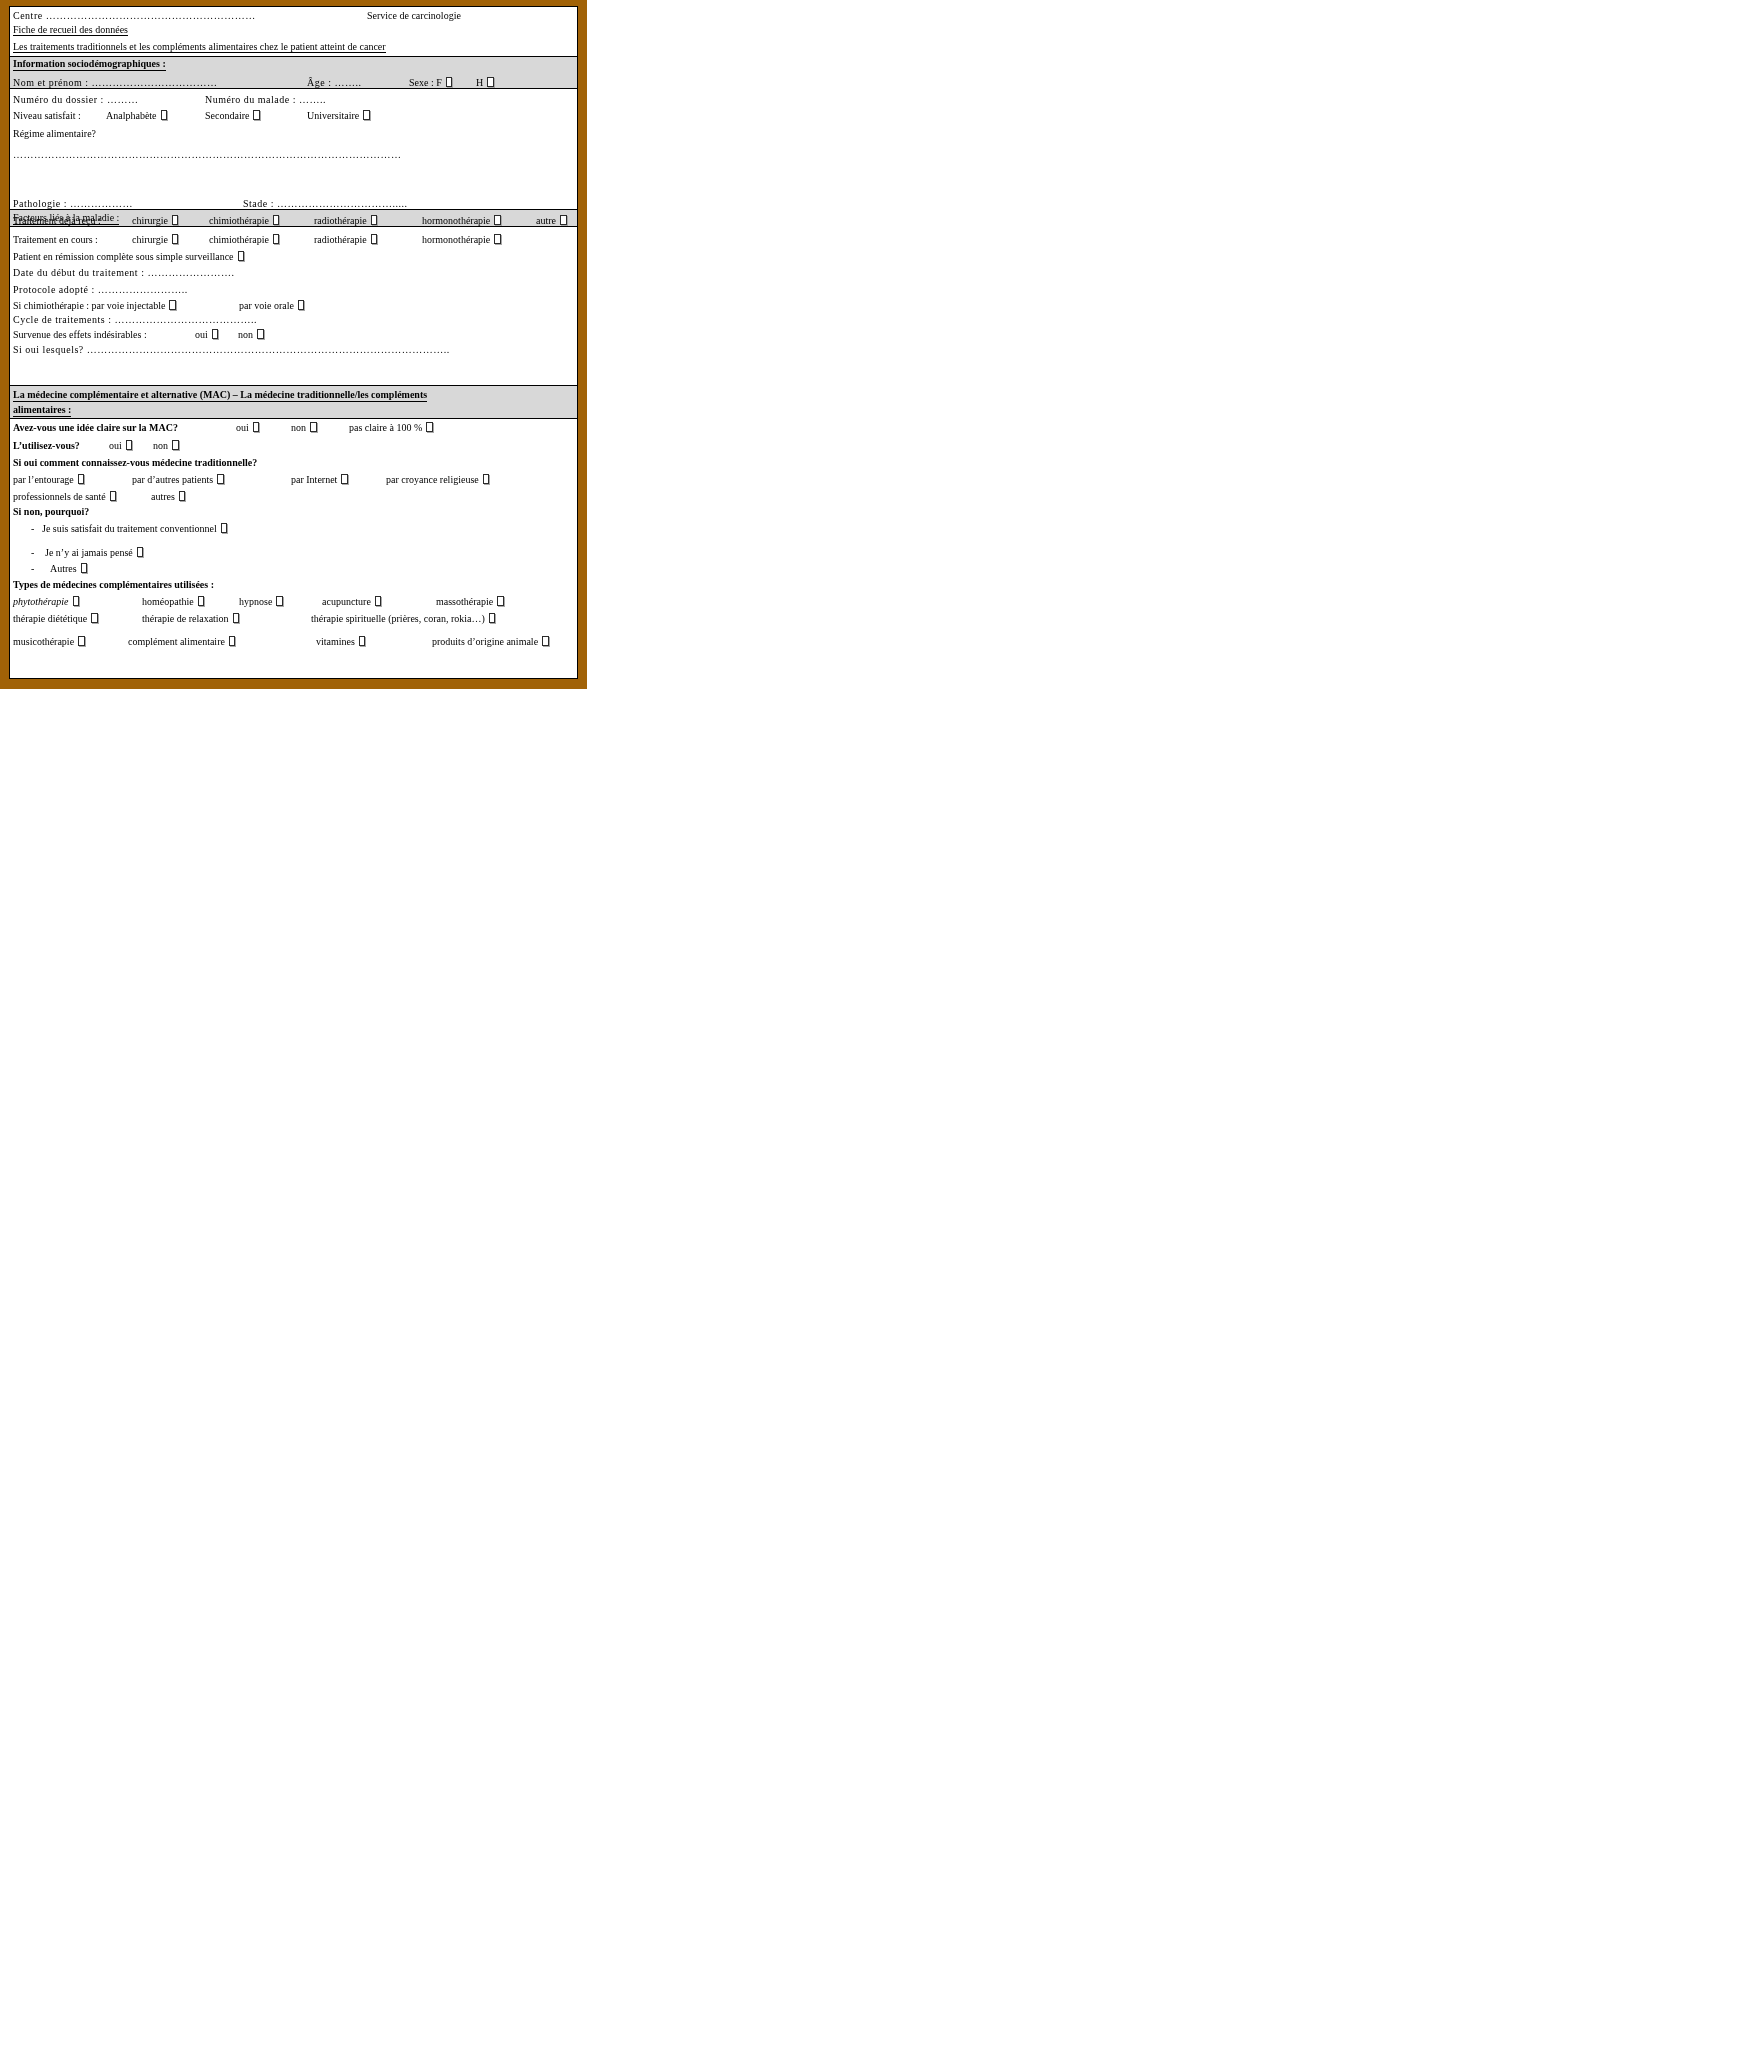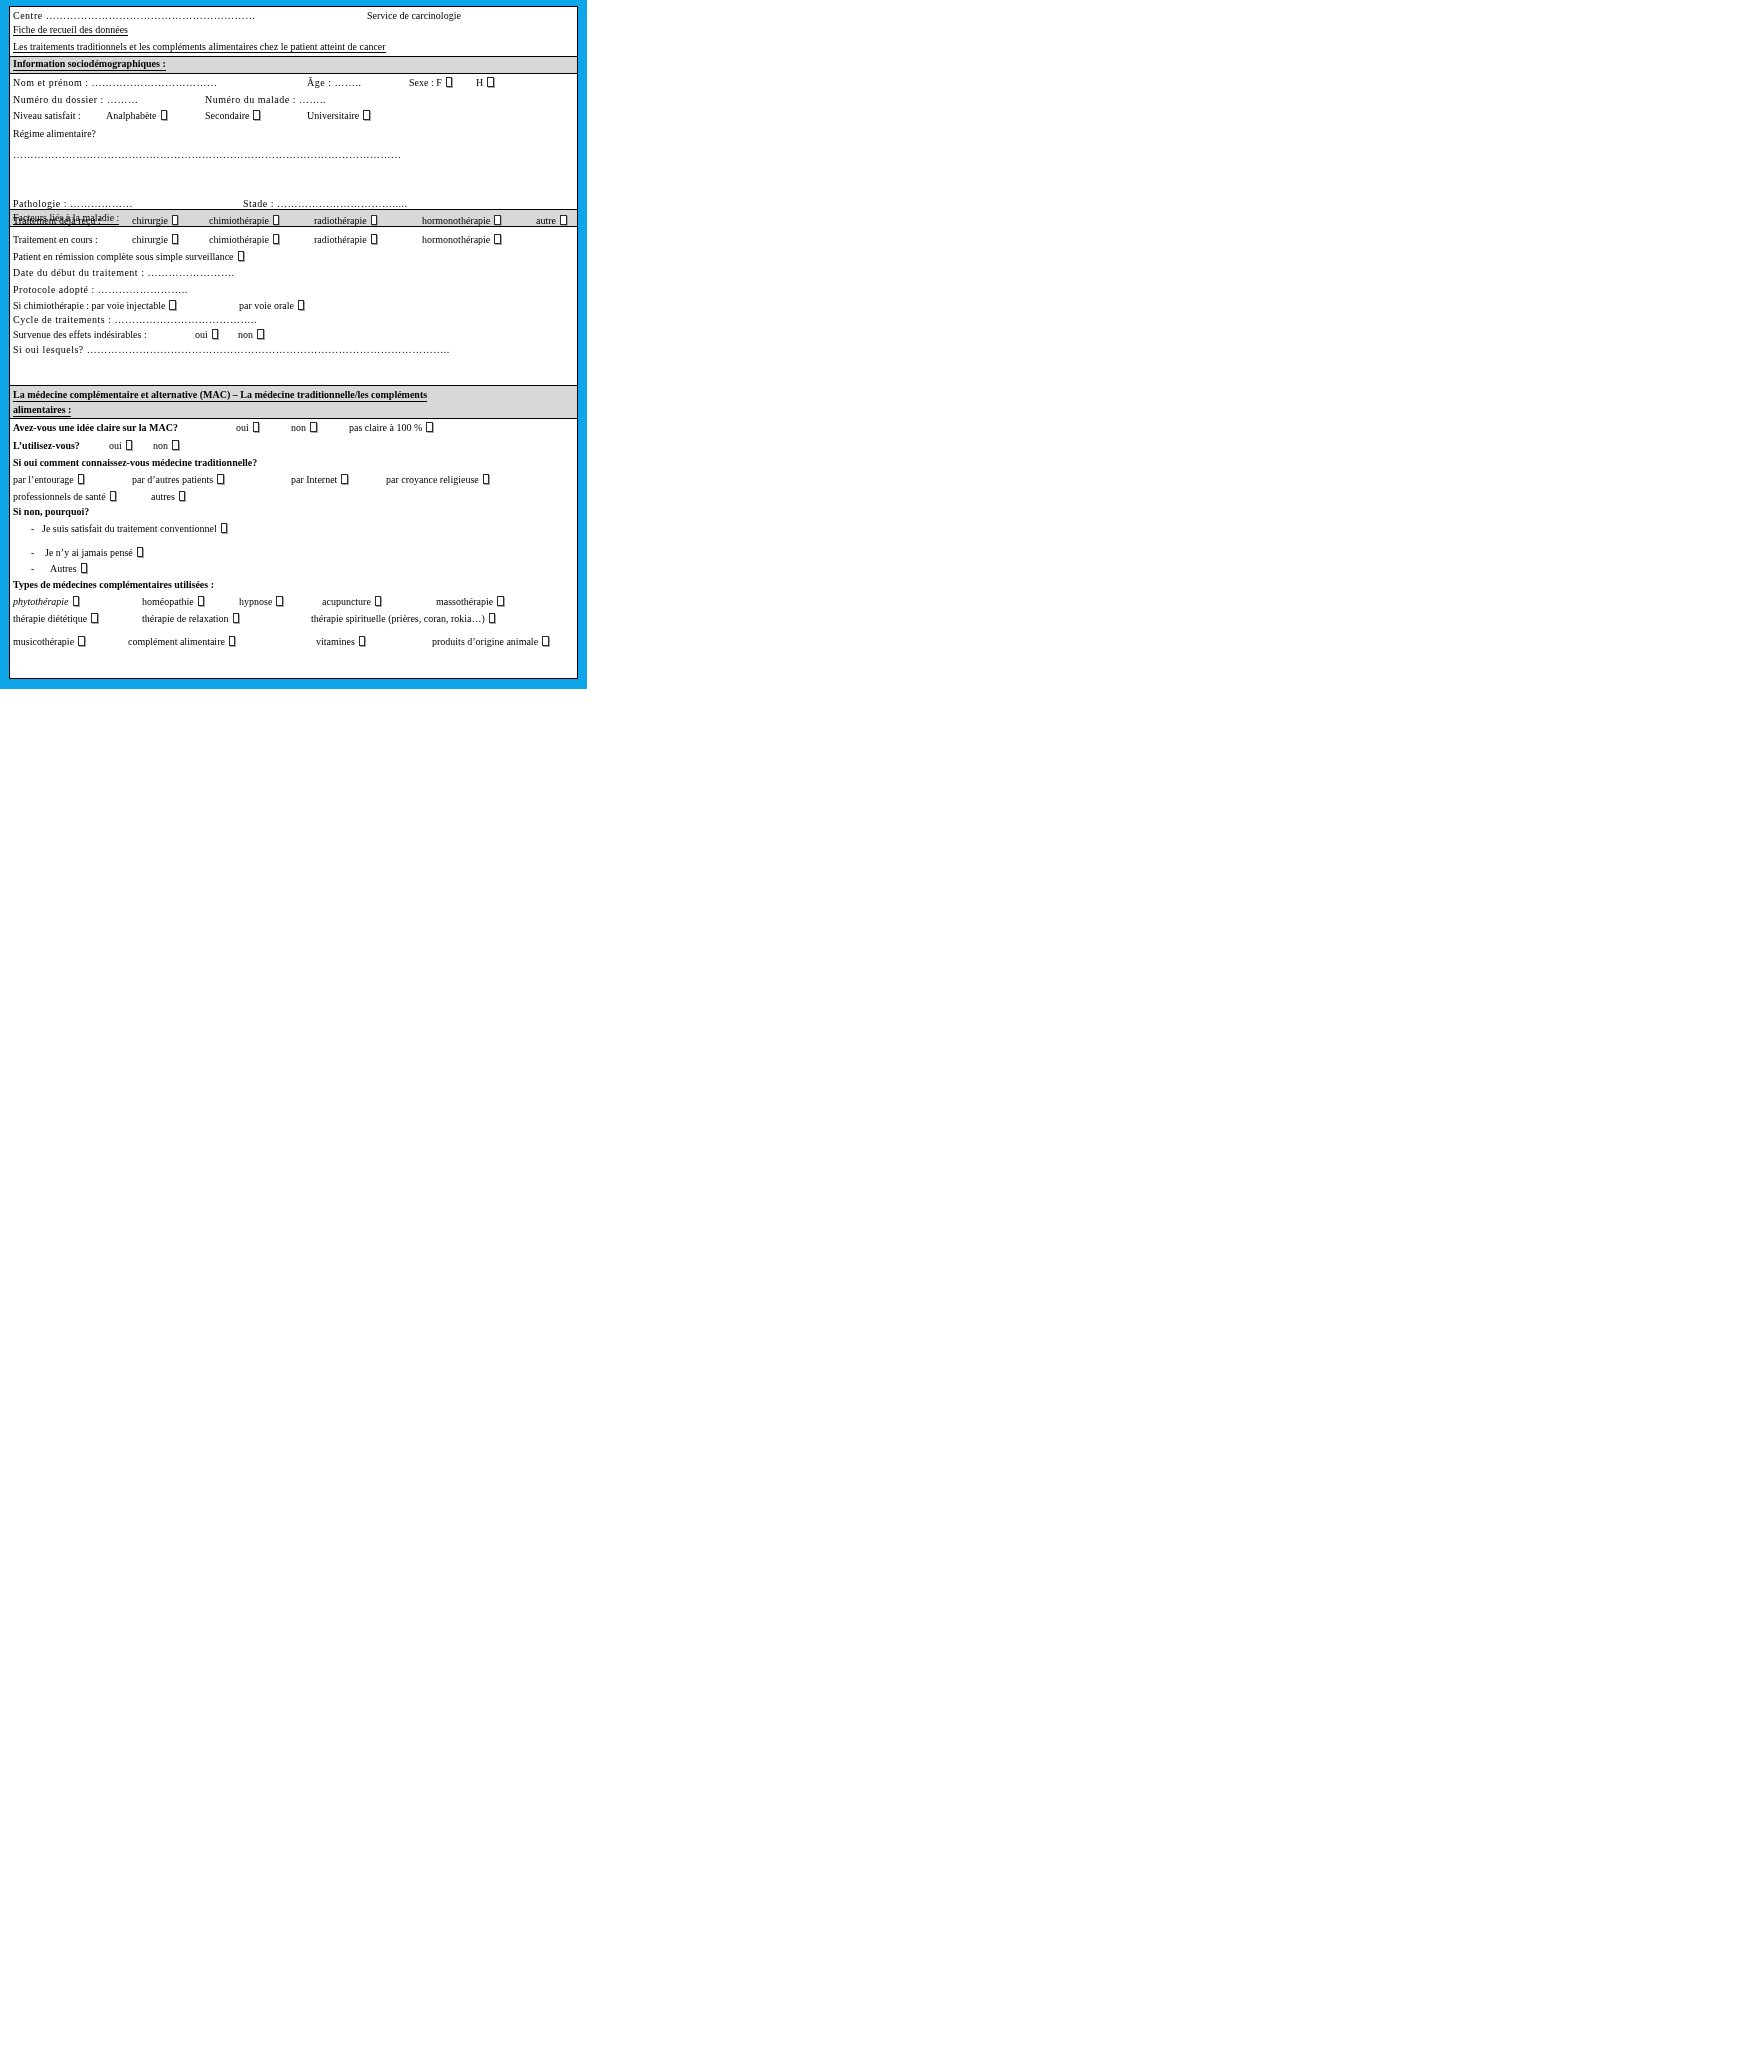--- a/index.html
+++ b/index.html
@@ -1,19 +1,19 @@
 <!DOCTYPE html>
 <html style="font-size:8px"><head>
 <meta charset="utf-8">
 <style>
   html,body { margin:0; padding:0; background:#ffffff; }
   .page {
     position:relative;
     width:587px; height:689px;
-    background:#0ea5e9;
+    background:#a16207;
     font-family:"Liberation Serif","DejaVu Serif",serif;
     font-size:10px; color:#000;
     overflow:hidden;
   }
   .doc {
     position:absolute; left:9px; top:5.5px;
     width:569px; height:673px;
     border:1.5px solid #000;
     box-sizing:border-box;
     background:#fff;
@@ -55,21 +55,21 @@
       <span style="left:3px;" class="dots">Centre ……………………………………………………</span>
       <span style="left:357px;">Service de carcinologie</span>
     </div>
     <div class="r" style="top:16px;">
       <span style="left:3px;"><span class="u">Fiche de recueil des données</span></span>
     </div>
     <div class="r" style="top:33px;">
       <span style="left:3px;"><span class="u">Les traitements traditionnels et les compléments alimentaires chez le patient atteint de cancer</span></span>
     </div>
 
-    <div class="band" style="top:49px; height:18px;">
+    <div class="band" style="top:49px; height:33px;">
       <span class="hd u3" style="margin-top:1.5px;">Information sociodémographiques :</span>
     </div>
 
     <div class="r" style="top:69px;">
       <span style="left:3px;" class="dots">Nom et prénom : ………………………………</span>
       <span style="left:297px;" class="dots">Âge : ……..</span>
       <span style="left:399px;">
         <span>Sexe : F</span><span class="cb"></span>
       </span>
       <span style="left:466px;">

